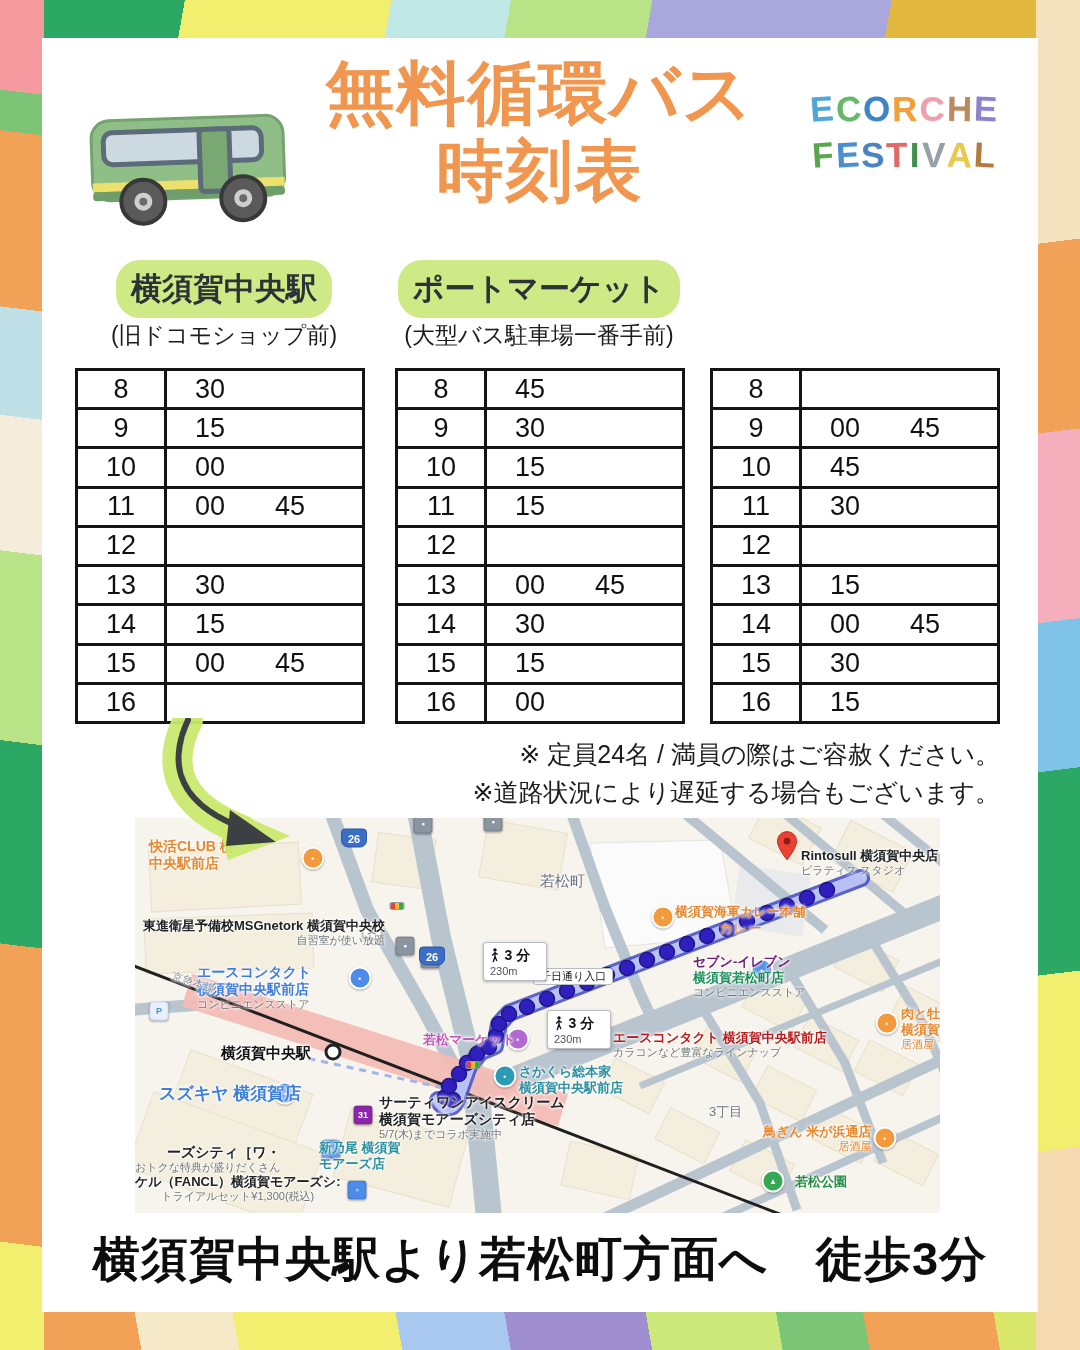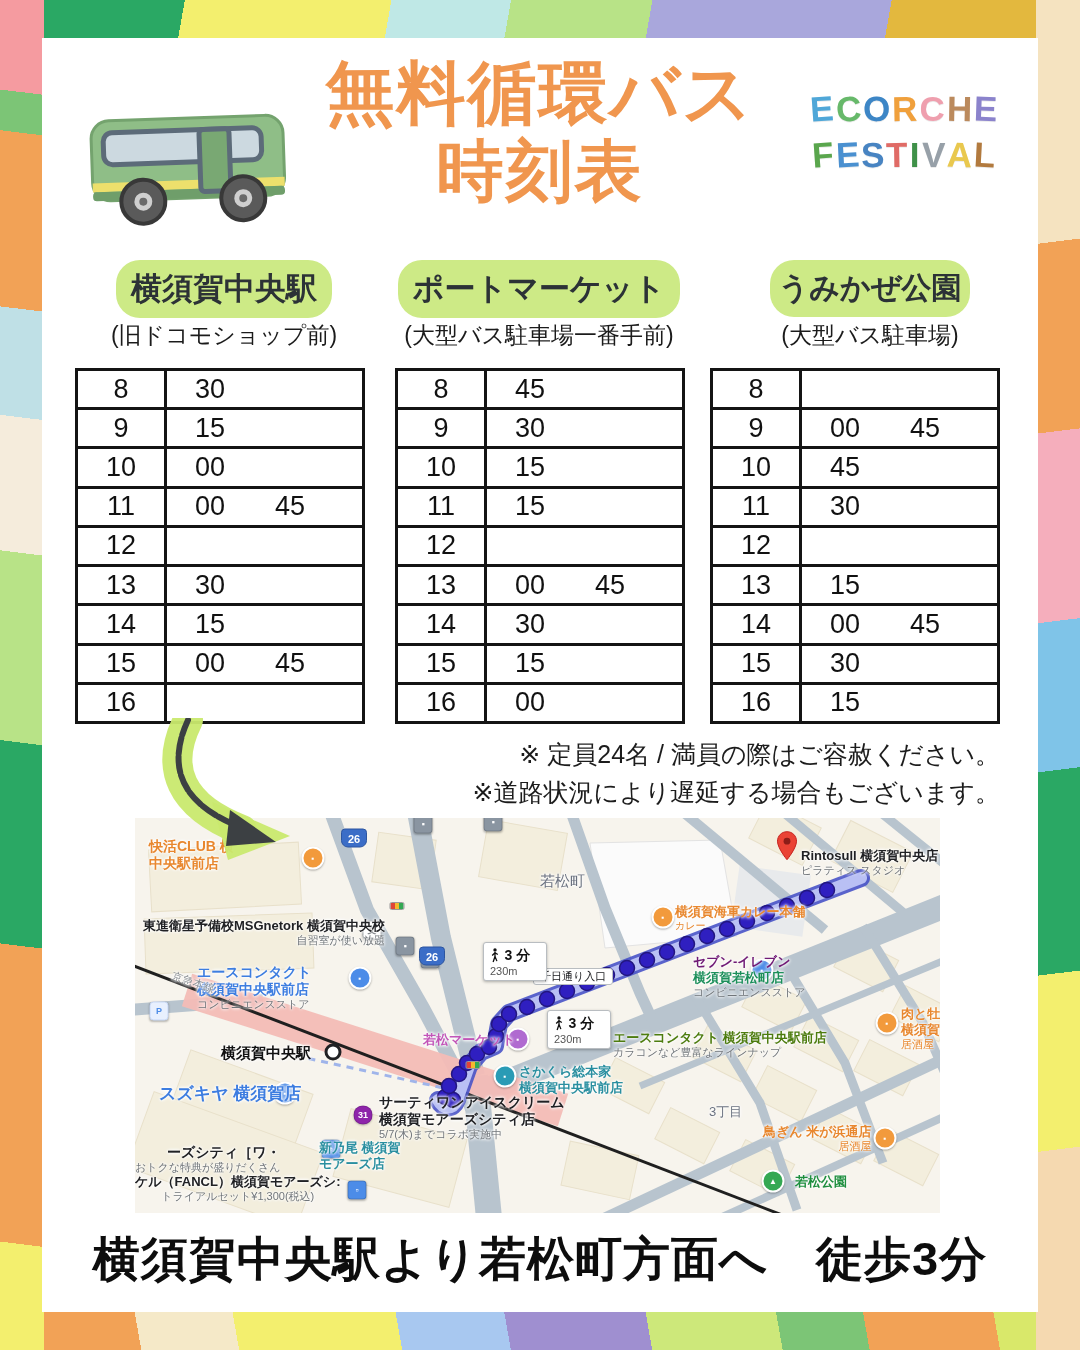--- a/index.html
+++ b/index.html
@@ -136,24 +136,22 @@
         <span style="color: rgb(224, 107, 102); transform: rotate(-1deg);">T</span>
         <span style="color: rgb(63, 145, 73); transform: rotate(0deg);">I</span>
         <span style="color: rgb(151, 160, 168); transform: rotate(1deg);">V</span>
         <span style="color: rgb(233, 200, 78); transform: rotate(2deg);">A</span>
         <span style="color: rgb(178, 122, 62); transform: rotate(3deg);">L</span>
       </div>
   </div>
 
   <div class="pill pill-0">横須賀中央駅</div>
   <div class="pill pill-1">ポートマーケット</div>
-  <div class="pill pill-2">うみかぜ公園</div>
   <div class="sub sub-0">(旧ドコモショップ前)</div>
   <div class="sub sub-1">(大型バス駐車場一番手前)</div>
-  <div class="sub sub-2">(大型バス駐車場)</div>
 
   <div class="ttable tt-0">
       <div class="t-row">
         <div class="t-hour">8</div>
         <div class="t-mins">
           <span>30</span>
         </div>
       </div>
       <div class="t-row">
         <div class="t-hour">9</div>
@@ -426,36 +424,36 @@
           <span style="color: rgb(32, 33, 36); font-size: 13px; font-weight: 700;">東進衛星予備校MSGnetork 横須賀中央校</span>
           <span style="color: rgb(112, 117, 122); font-size: 11px;">自習室が使い放題</span>
         </div>
         <div class="map-label" style="left: 62px; top: 146px;">
           <span style="color: rgb(61, 125, 224); font-size: 14px; font-weight: 700;">エースコンタクト</span>
           <span style="color: rgb(61, 125, 224); font-size: 14px; font-weight: 700;">横須賀中央駅前店</span>
           <span style="color: rgb(112, 117, 122); font-size: 11px;">コンビニエンスストア</span>
         </div>
         <div class="map-label" style="left: 540px; top: 86px;">
           <span style="color: rgb(232, 135, 46); font-size: 13px; font-weight: 700;">横須賀海軍カレー本舗</span>
-          <span style="color: rgb(232, 135, 46); font-size: 10px;">カレー</span>
+          <span style="color: rgb(232, 135, 46); font-size: 14px; text-align: center;">カレー</span>
         </div>
         <div class="map-label" style="left: 558px; top: 136px;">
           <span style="color: #701a75; font-size: 13px; font-weight: 700;">セブン-イレブン</span>
           <span style="color: rgb(28, 143, 90); font-size: 13px; font-weight: 700;">横須賀若松町店</span>
           <span style="color: rgb(112, 117, 122); font-size: 11px;">コンビニエンスストア</span>
         </div>
         <div class="map-label" style="left: 288px; top: 214px;">
           <span style="color: rgb(194, 85, 184); font-size: 13px; font-weight: 700;">若松マーケット</span>
         </div>
         <div class="map-label" style="left: 384px; top: 246px;">
           <span style="color: rgb(42, 143, 160); font-size: 13px; font-weight: 700;">さかくら総本家</span>
           <span style="color: rgb(42, 143, 160); font-size: 13px; font-weight: 700;">横須賀中央駅前店</span>
         </div>
         <div class="map-label" style="left: 478px; top: 212px;">
-          <span style="color: #4d7c0f; font-size: 13px; font-weight: 700;">エースコンタクト 横須賀中央駅前店</span>
+          <span style="color: #b91c1c; font-size: 13px; font-weight: 700;">エースコンタクト 横須賀中央駅前店</span>
           <span style="color: rgb(112, 117, 122); font-size: 11px;">カラコンなど豊富なラインナップ</span>
         </div>
         <div class="map-label" style="left: 574px; top: 286px;">
           <span style="color: rgb(107, 114, 128); font-size: 13px;">3丁目</span>
         </div>
         <div class="map-label" style="left: 628px; top: 306px; text-align: right;">
           <span style="color: rgb(232, 135, 46); font-size: 13px; font-weight: 700;">鳥ぎん 米が浜通店</span>
           <span style="color: rgb(232, 135, 46); font-size: 11px;">居酒屋</span>
         </div>
         <div class="map-label" style="left: 660px; top: 356px;">
@@ -528,21 +526,21 @@
           <span>▪</span>
         </div>
         <div class="m-station" style="left: 198px; top: 234px;"></div>
         <div class="m-pin" style="left: 652px; top: 44px;"><svg width="22" height="30" viewBox="0 0 22 30">
             <path d="M11 1C5.5 1 1.5 5.2 1.5 10.5 1.5 17.5 11 29 11 29s9.5-11.5 9.5-18.5C20.5 5.2 16.5 1 11 1z" fill="#ea4335" stroke="#c5221f"></path>
             <circle cx="11" cy="10.5" r="3.4" fill="#8c1d18"></circle>
           </svg></div>
         <div class="m-box" style="background: rgb(255, 255, 255); border-color: rgb(154, 160, 166); left: 237px; top: 112px;">
           <span style="color: rgb(95, 99, 104);">文</span>
         </div>
-        <div class="m-box" style="background: rgb(142, 36, 170); left: 228px; top: 297px; border-radius: 9px;">
+        <div class="m-box" style="background: rgb(142, 36, 170); left: 228px; top: 297px;">
           <span style="color: rgb(255, 255, 255);">31</span>
         </div>
         <div class="m-box" style="background: rgb(76, 140, 232); left: 196px; top: 331px;">
           <span style="color: rgb(255, 255, 255);">▫</span>
         </div>
         <div class="m-box" style="background: rgb(76, 140, 232); left: 222px; top: 372px;">
           <span style="color: rgb(255, 255, 255);">▫</span>
         </div>
         <div class="m-box" style="background: rgb(232, 240, 254); border-color: rgb(198, 215, 245); left: 24px; top: 193px;">
           <span style="color: rgb(76, 140, 232);">P</span>

